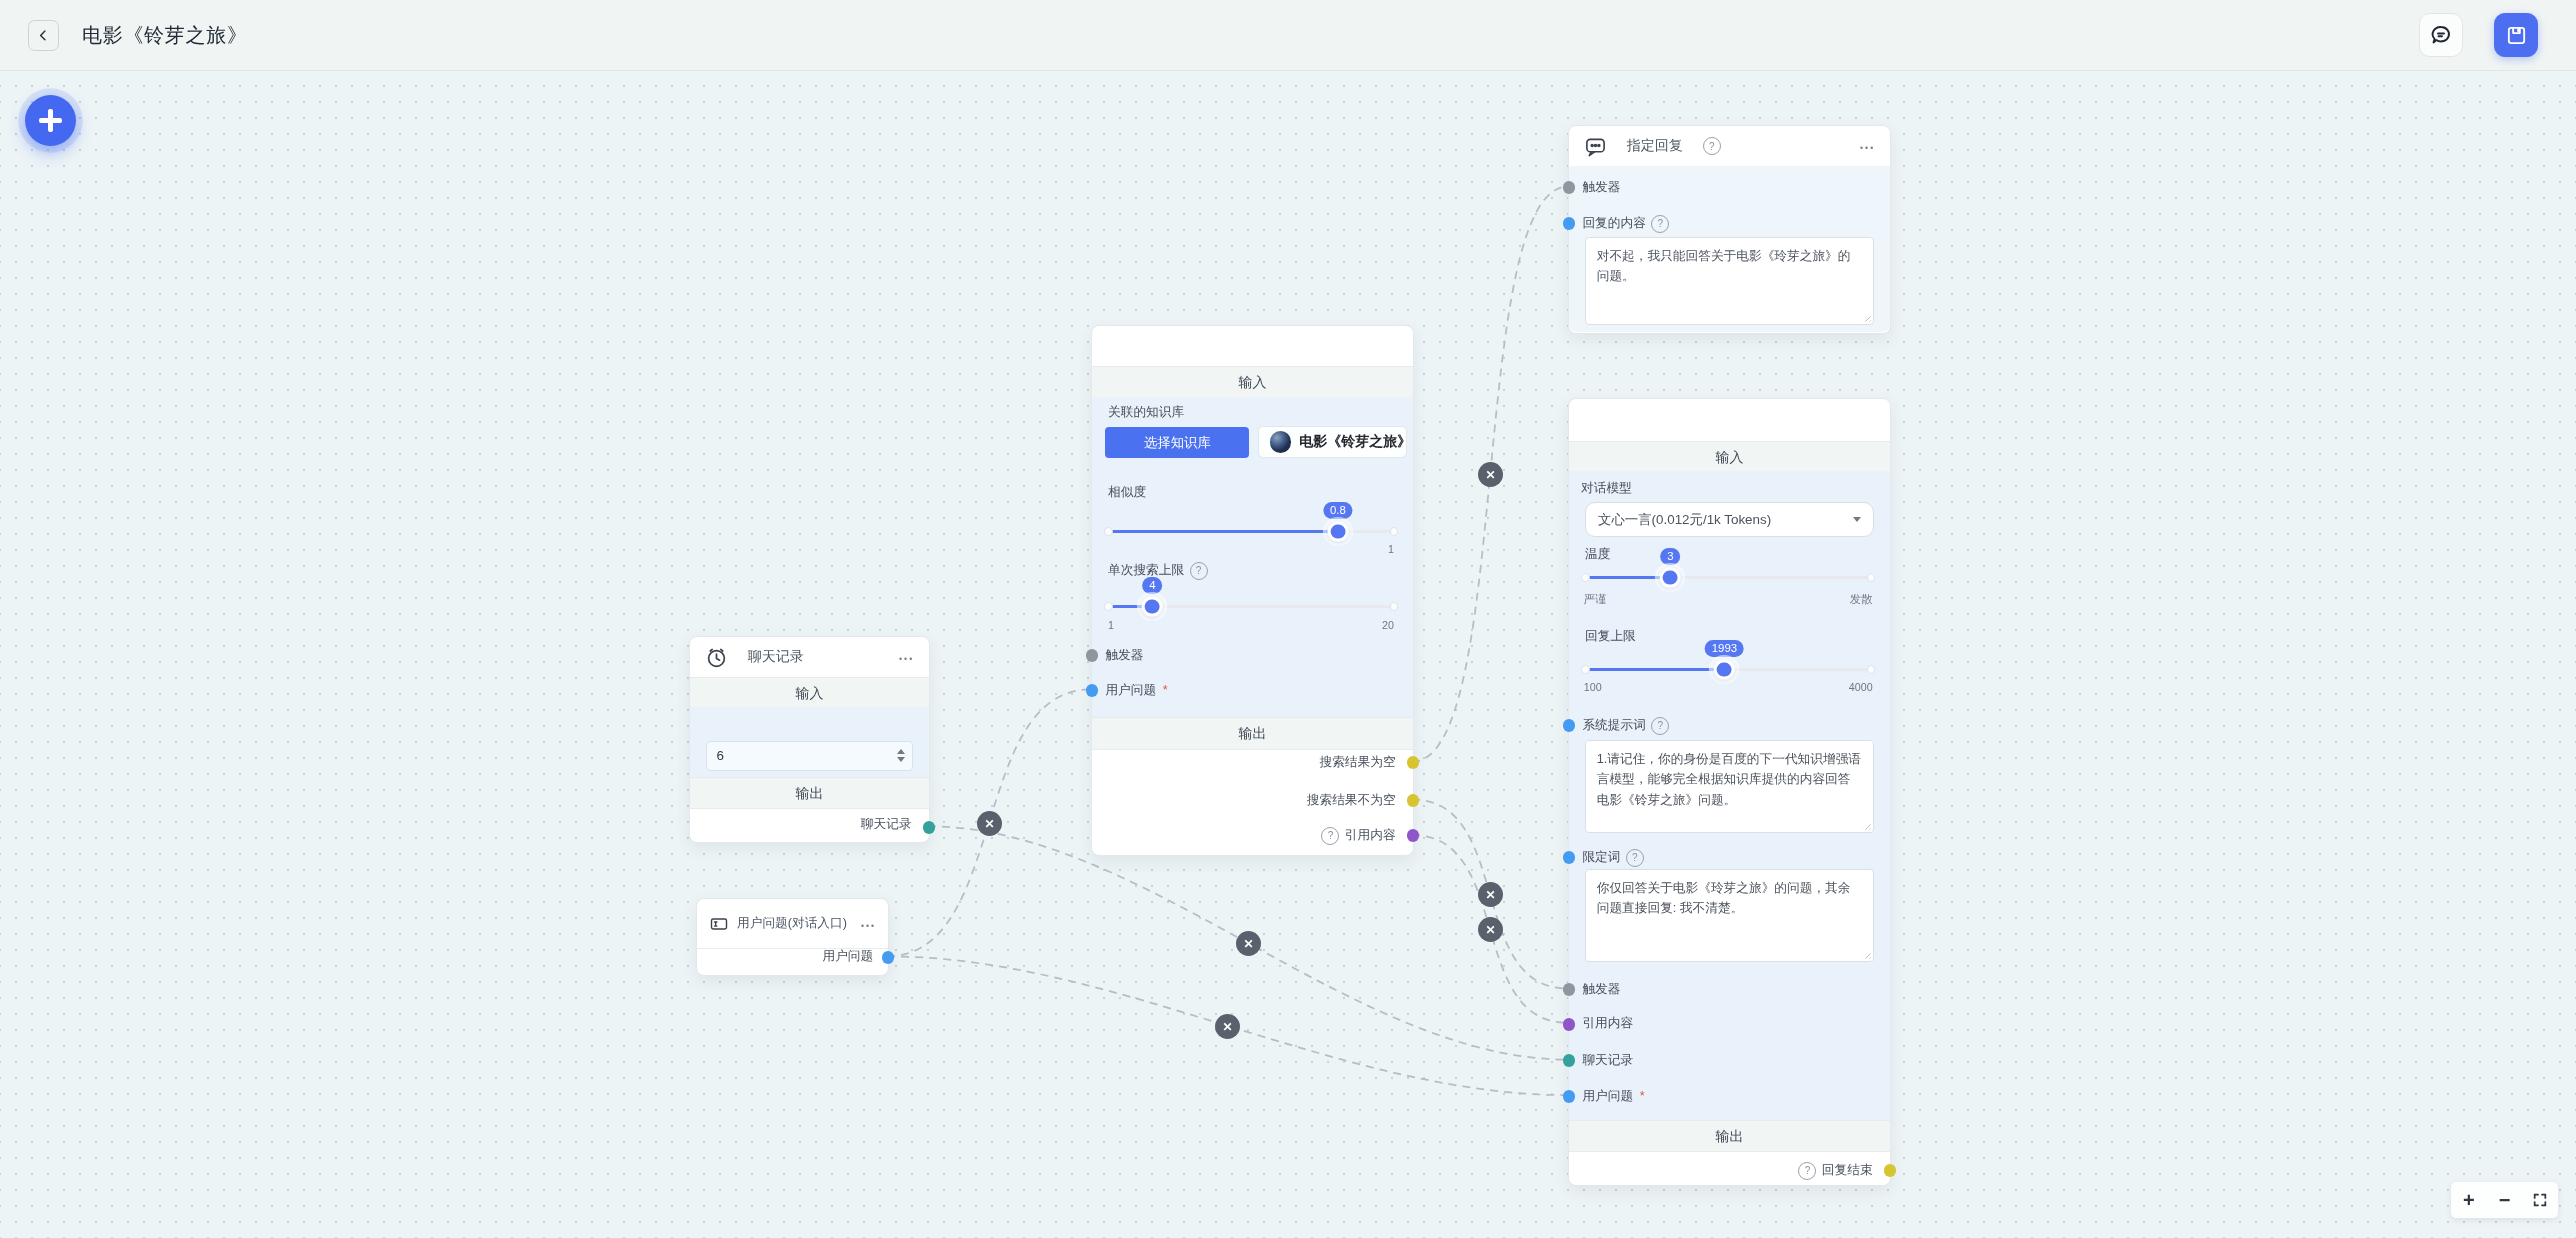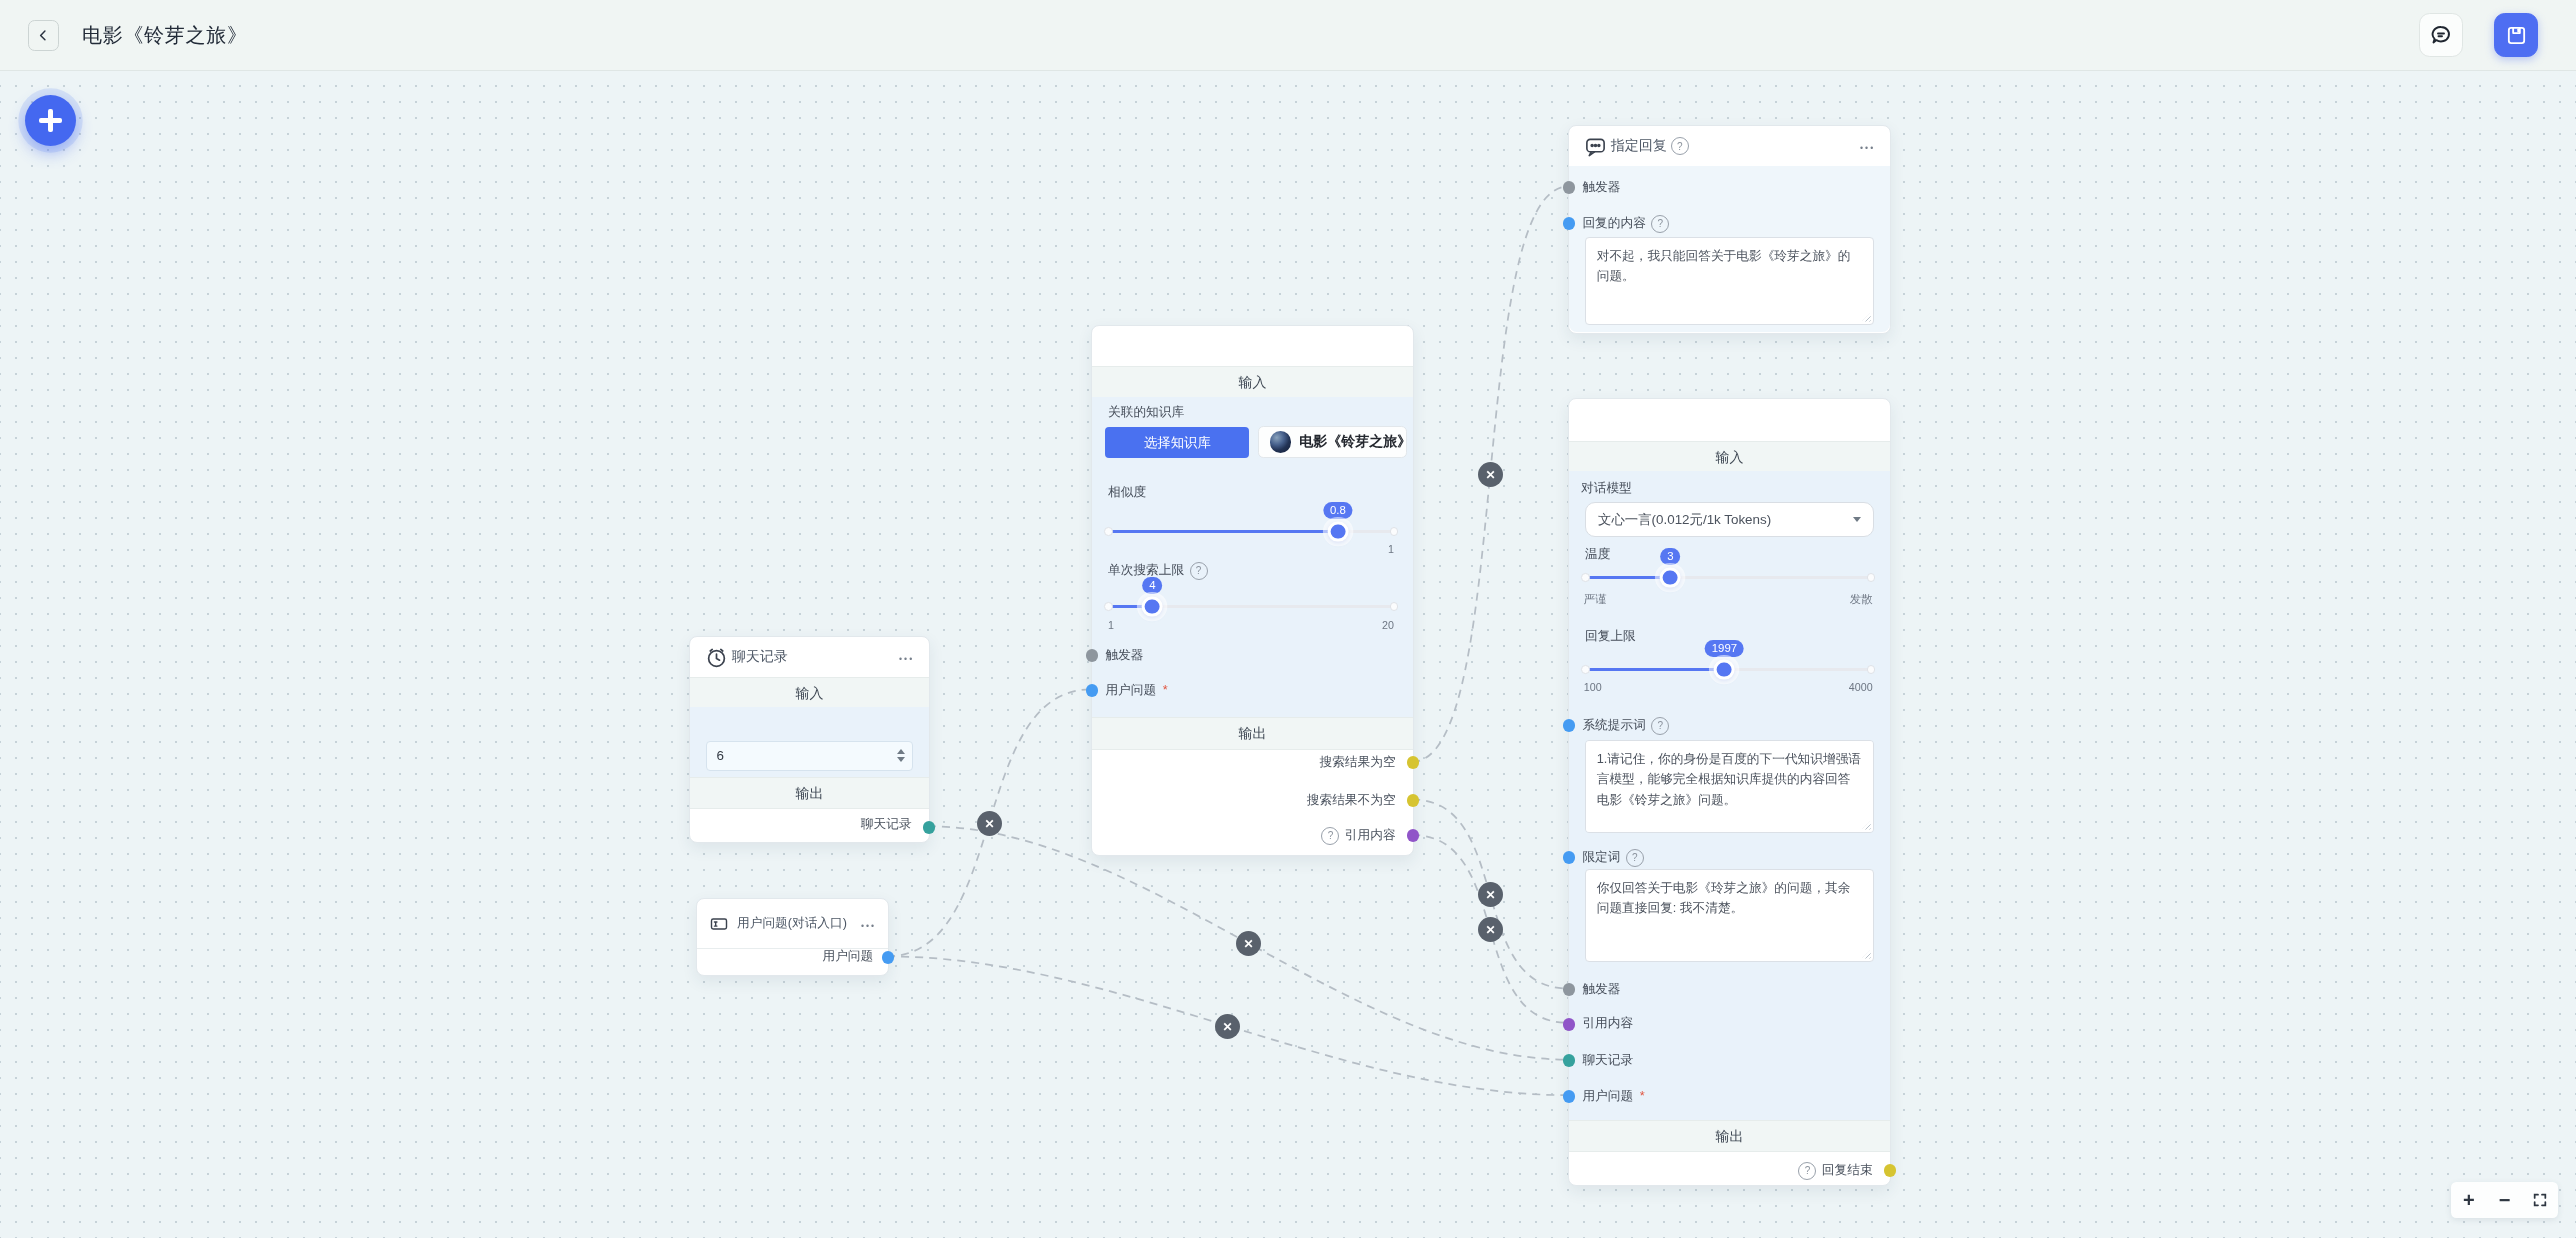--- a/index.html
+++ b/index.html
@@ -57,21 +57,21 @@
   .edge-del{
     position:absolute;width:25px;height:25px;border-radius:50%;background:#59616c;z-index:18;
     display:flex;align-items:center;justify-content:center;cursor:pointer;border:none;
   }
   .edge-del::after{content:"✕";color:#fff;font-size:12px;font-weight:bold;}
   
   .node{
     position:absolute;background:#fff;border:0.7px solid #e2e8ec;border-radius:8px;z-index:10;
     box-shadow:0 5.4px 14.8px rgba(35,60,90,.08);
   }
-  .nh{position:absolute;top:0;left:0;right:0;display:flex;align-items:center;gap:4px;padding:0 14.8px;box-sizing:border-box;}
+  .nh{position:absolute;top:0;left:0;right:0;display:flex;align-items:center;gap:20px;padding:0 14.8px;box-sizing:border-box;}
   .nh .title{font-size:14px;color:#4d5765;font-weight:500;white-space:nowrap;}
   .more{margin-left:auto;color:#767f8b;font-size:20px;line-height:0;cursor:pointer;letter-spacing:0.7px;}
   .more::after{content:"•••";font-size:8.7px;letter-spacing:2px;}
   .help{display:inline-flex;align-items:center;justify-content:center;width:16px;height:16px;border:1px solid #99a1ab;
     border-radius:50%;color:#8a929c;font-size:10px;flex:0 0 auto;cursor:pointer;}
   .help::after{content:"?";}
   .sec-bar{position:absolute;left:0;right:0;background:#f1f6f5;border-top:0.7px solid #e6eceb;border-bottom:0.7px solid #e6eceb;
     text-align:center;color:#3f4854;font-size:14px;}
   .body-blue{position:absolute;left:0;right:0;background:#e9f2fa;}
   .body-blue.light{background:#eff6fb;}
@@ -303,21 +303,21 @@
     </div>
     <div class="scale" style="top:193px;left:14.8px;font-size:11.4px;">严谨</div>
     <div class="scale" style="top:193px;right:17.4px;font-size:11.4px;">发散</div>
 
     <div class="flabel" style="top:229px;left:16px;">回复上限</div>
     <div class="slider" style="top:264px;left:14.8px;right:17.4px;">
       <span class="track"></span>
         <span class="fill" style="width:48.7%;"></span>
       <span class="endcap l"></span>
         <span class="endcap r"></span>
-      <span class="badge" style="left:48.7%;">1997</span>
+      <span class="badge" style="left:48.7%;">1993</span>
       <span class="handle" style="left:48.7%;"></span>
     </div>
     <div class="scale" style="top:282px;left:14.8px;">100</div>
     <div class="scale" style="top:282px;right:17.4px;">4000</div>
 
     <div class="flabel" style="top:318px;left:13.4px;">
       <span>系统提示词</span>
       <span class="help"></span>
     </div>
     <span class="port left p-blue" style="top:320px;"></span>

